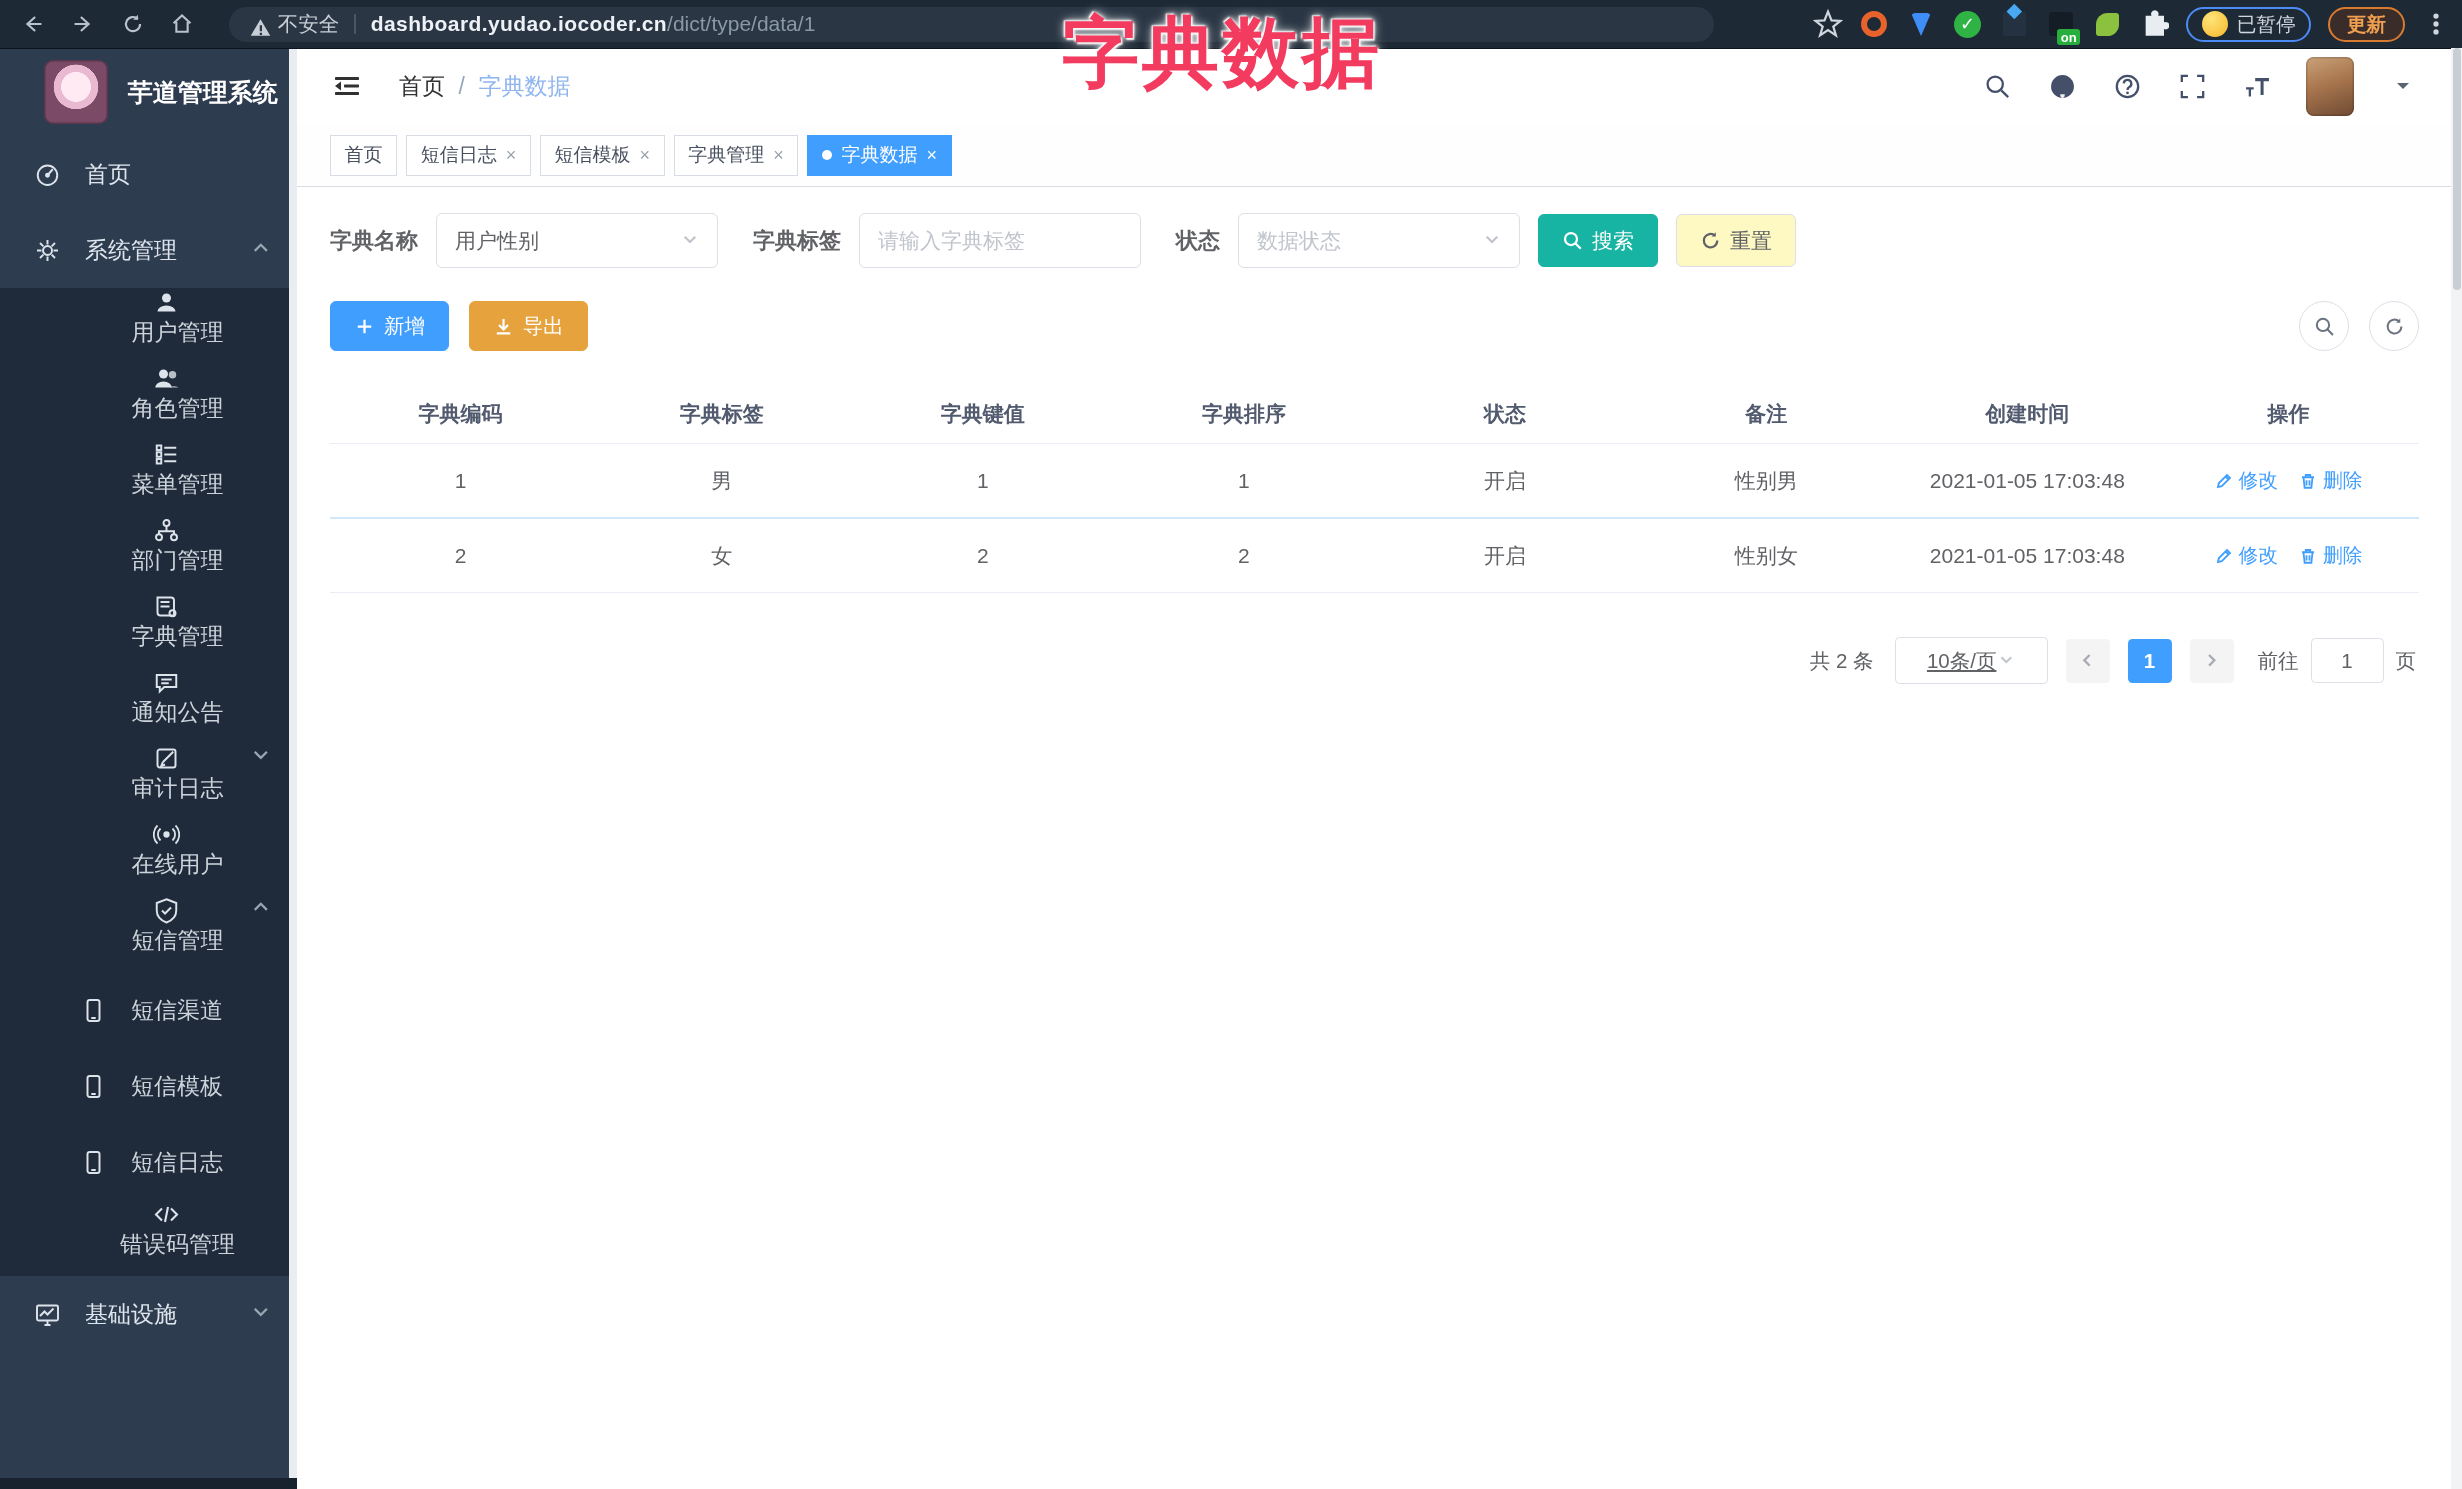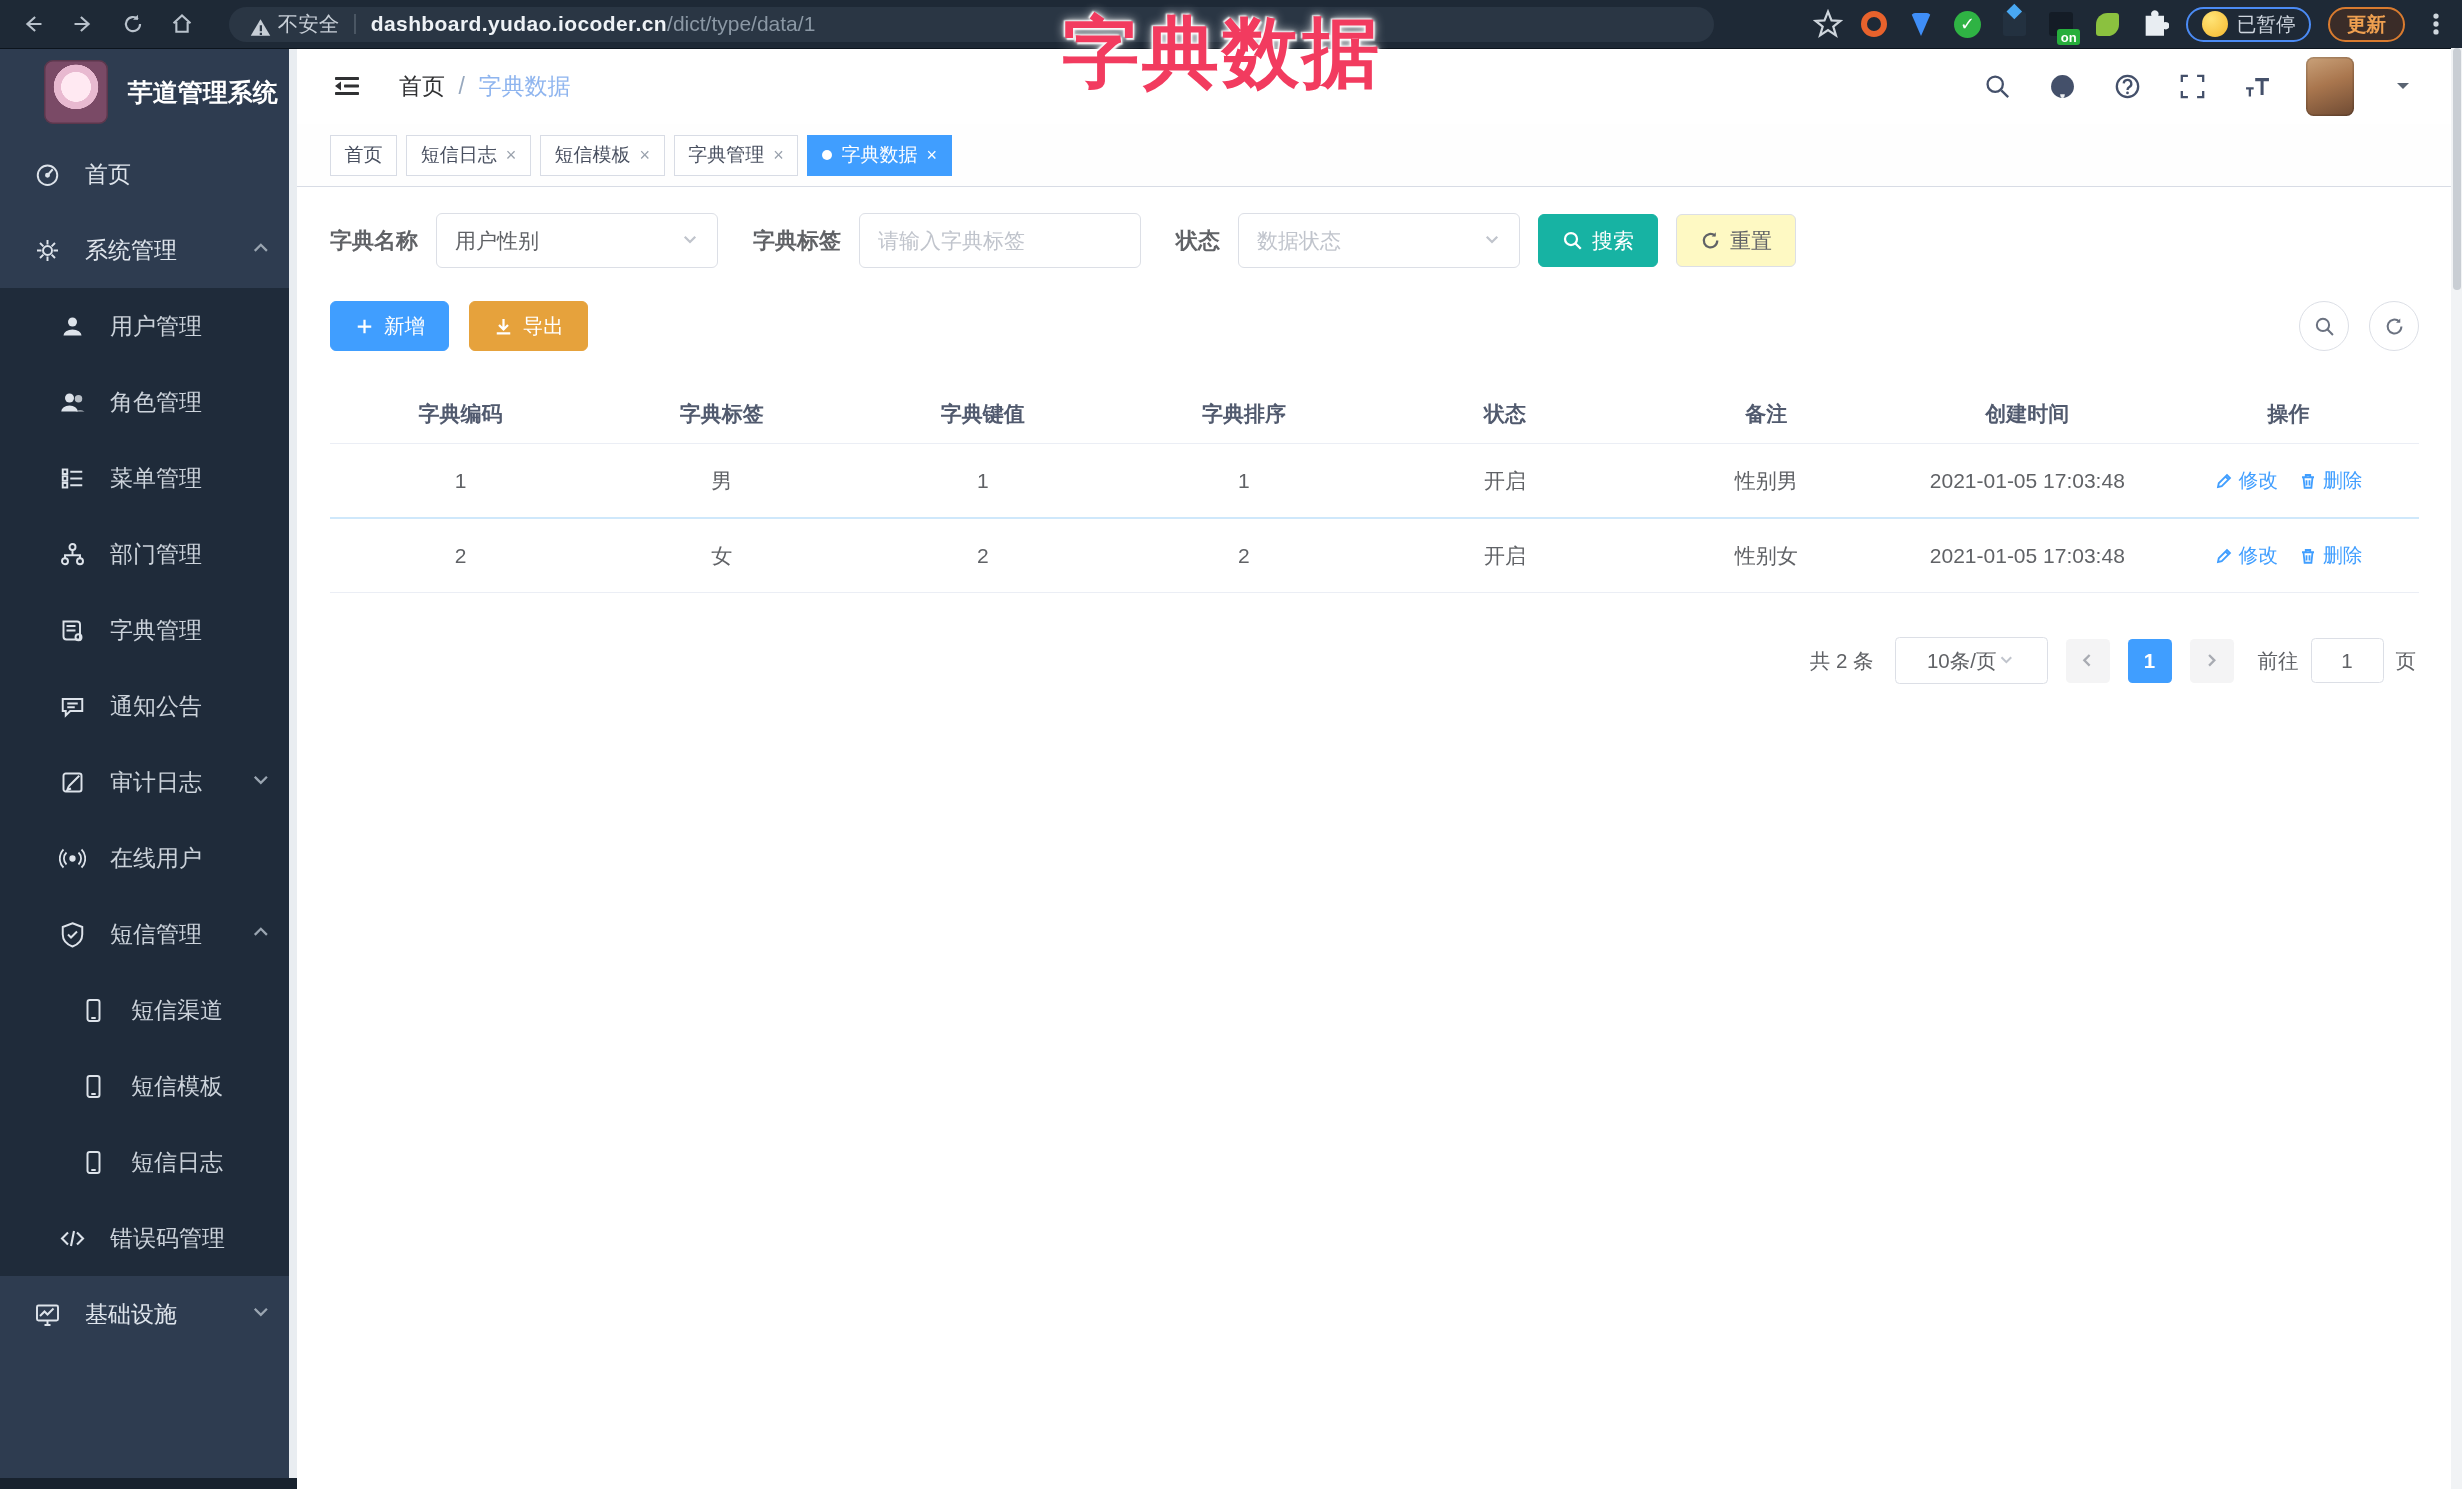--- a/index.html
+++ b/index.html
@@ -47,21 +47,21 @@
   .side-scroll{position:absolute;right:0;top:0;width:7.6px;height:100%;background:#e9edf1;}
   .logo-row{height:88px;display:flex;align-items:center;padding-left:44px;gap:19.7px;}
   .logo-img{width:64px;height:64px;border-radius:9px;background:
      radial-gradient(circle at 50% 42%,#ffe9f2 0 30%,#e8b9d0 31% 45%,#7a4a66 46% 100%);
      box-shadow:inset 0 0 0 1.5px rgba(0,0,0,.25);}
   .logo-title{color:#ffffff;font-size:25px;font-weight:bold;white-space:nowrap;}
   .menu-item{height:76px;display:flex;align-items:center;position:relative;color:#dfe5ec;font-size:23px;cursor:pointer;}
   .menu-item .mi{width:29px;height:29px;margin-right:23px;flex:0 0 auto;color:#dde3ea;display:flex;align-items:center;justify-content:center;}
   .menu-item .mi svg{width:27px;height:27px;}
   .lvl0{padding-left:33px;}
-  .lvl1{padding-left:58px;}
+  .lvl1{padding-left:58px;flex-direction:column;}
   .lvl2{padding-left:79px;}
   .submenu-region{background:#1f2b3a;}
   .submenu-region .menu-item{color:#ccd3db;}
   .chev{position:absolute;right:26px;color:#9aa5b1;}
   .chev svg{width:19.7px;height:19.7px;}
   .side-bottom{position:absolute;left:0;bottom:0;width:100%;height:10.6px;background:#18222e;}
   
   .main{position:absolute;left:297px;top:48px;width:2155px;height:1441px;background:#fff;}
   .page-scroll{position:absolute;right:0;top:48px;width:10.6px;height:1441px;background:#f1f3f5;z-index:6;}
   .page-scroll .thumb{position:absolute;top:0;left:1.5px;width:7.6px;height:242px;border-radius:3.8px;background:#c9ced4;}
@@ -111,21 +111,21 @@
   .t-head{height:59px;border-bottom:1.5px solid #ebeef5;}
   .t-head div{font-size:21px;font-weight:bold;color:#515a6e;}
   .t-row{height:73px;font-size:21px;color:#606266;}
   .t-row.r1{border-bottom:2.3px solid #cfe8fb;}
   .ops{display:flex;align-items:center;justify-content:center;gap:21px;}
   .op-link{color:#409eff;font-size:19.7px;display:flex;align-items:center;gap:6px;cursor:pointer;}
   .op-link svg{width:18px;height:18px;}
   
   .pager{display:flex;align-items:center;justify-content:flex-end;margin-top:44px;gap:18px;padding-right:3px;font-size:20.5px;color:#606266;}
   .pg-total{margin-right:3px;}
-  .pg-size{width:153px;height:47px;border:1.5px solid #dcdfe6;border-radius:4.5px;display:flex;align-items:center;justify-content:center;gap:2px;color:#606266;box-sizing:border-box;background:#fff;cursor:pointer;}
+  .pg-size{width:153px;height:47px;border:1.5px solid #dcdfe6;border-radius:4.5px;display:flex;align-items:center;justify-content:center;gap:2px;color:#606266;box-sizing:border-box;background:#fff;cursor:pointer;text-decoration:underline;}
   .pg-size .chev2{color:#c0c4cc;}
   .pg-size .chev2 svg{width:16.7px;height:16.7px;}
   .pg-btn{width:44px;height:44px;border-radius:4.5px;background:#f4f4f5;color:#a8abb2;display:flex;align-items:center;justify-content:center;cursor:pointer;}
   .pg-btn svg{width:16.7px;height:16.7px;}
   .pg-num{width:44px;height:44px;border-radius:4.5px;background:#409eff;color:#fff;display:flex;align-items:center;justify-content:center;font-weight:bold;cursor:pointer;}
   .pg-goto{display:flex;align-items:center;gap:12px;margin-left:6px;}
   .pg-input{width:73px;height:45px;border:1.5px solid #dcdfe6;border-radius:4.5px;display:flex;align-items:center;justify-content:center;color:#606266;background:#fff;box-sizing:border-box;}
 </style>
 </head>
 <body>

